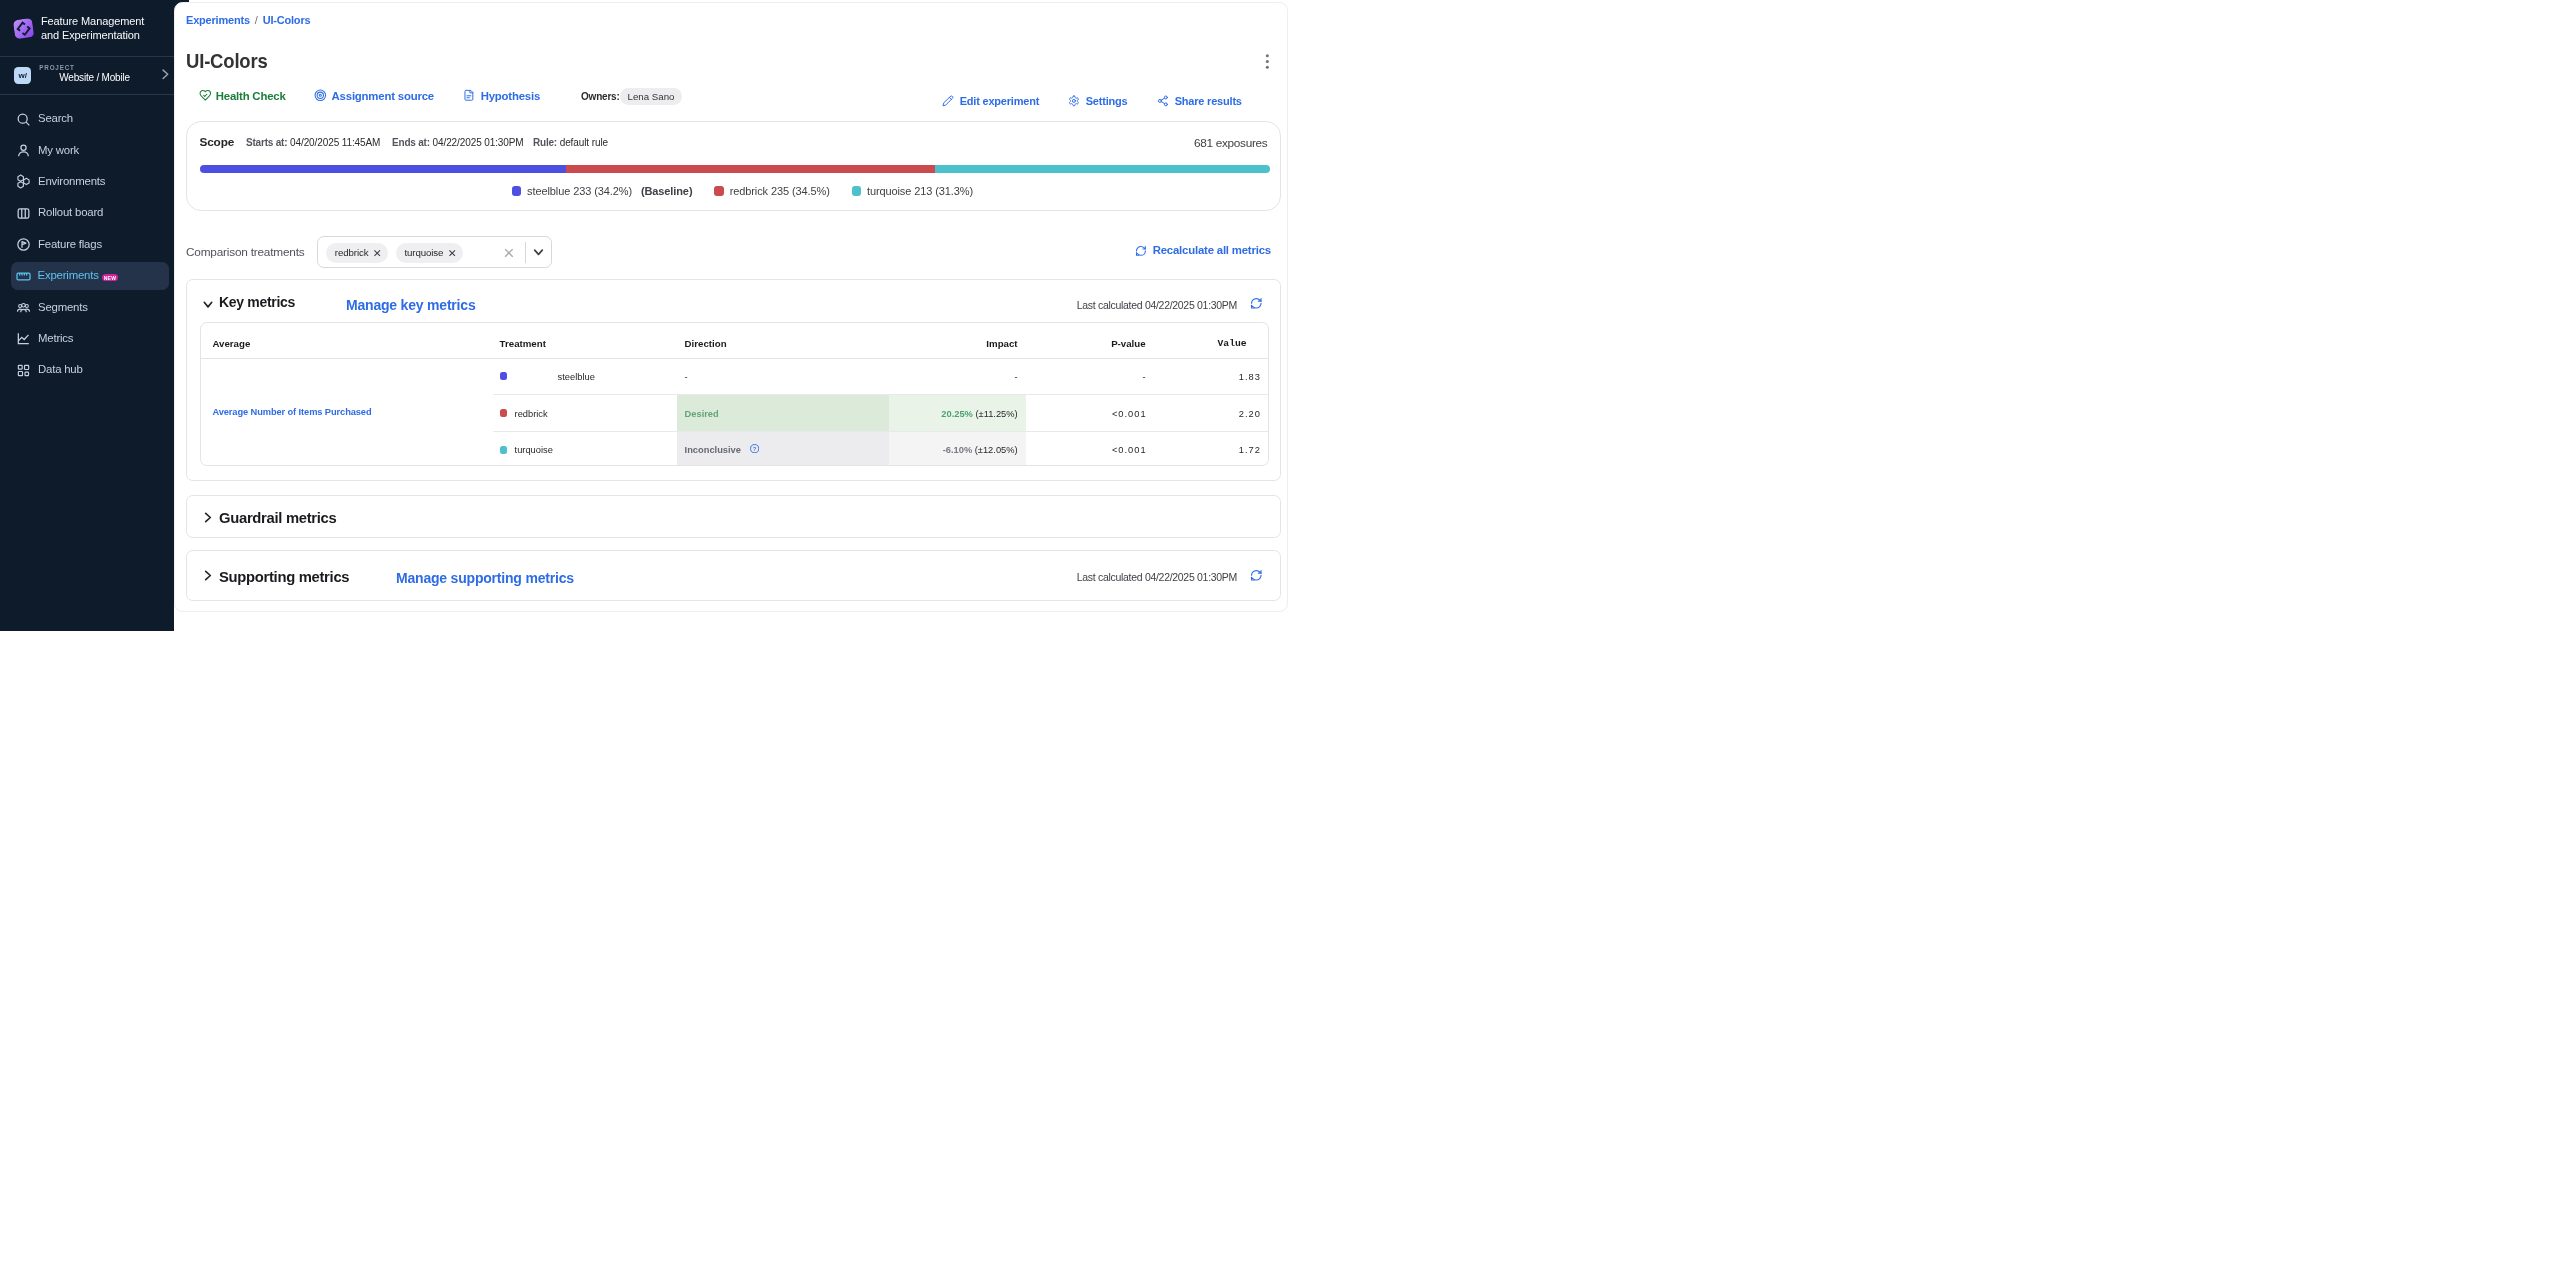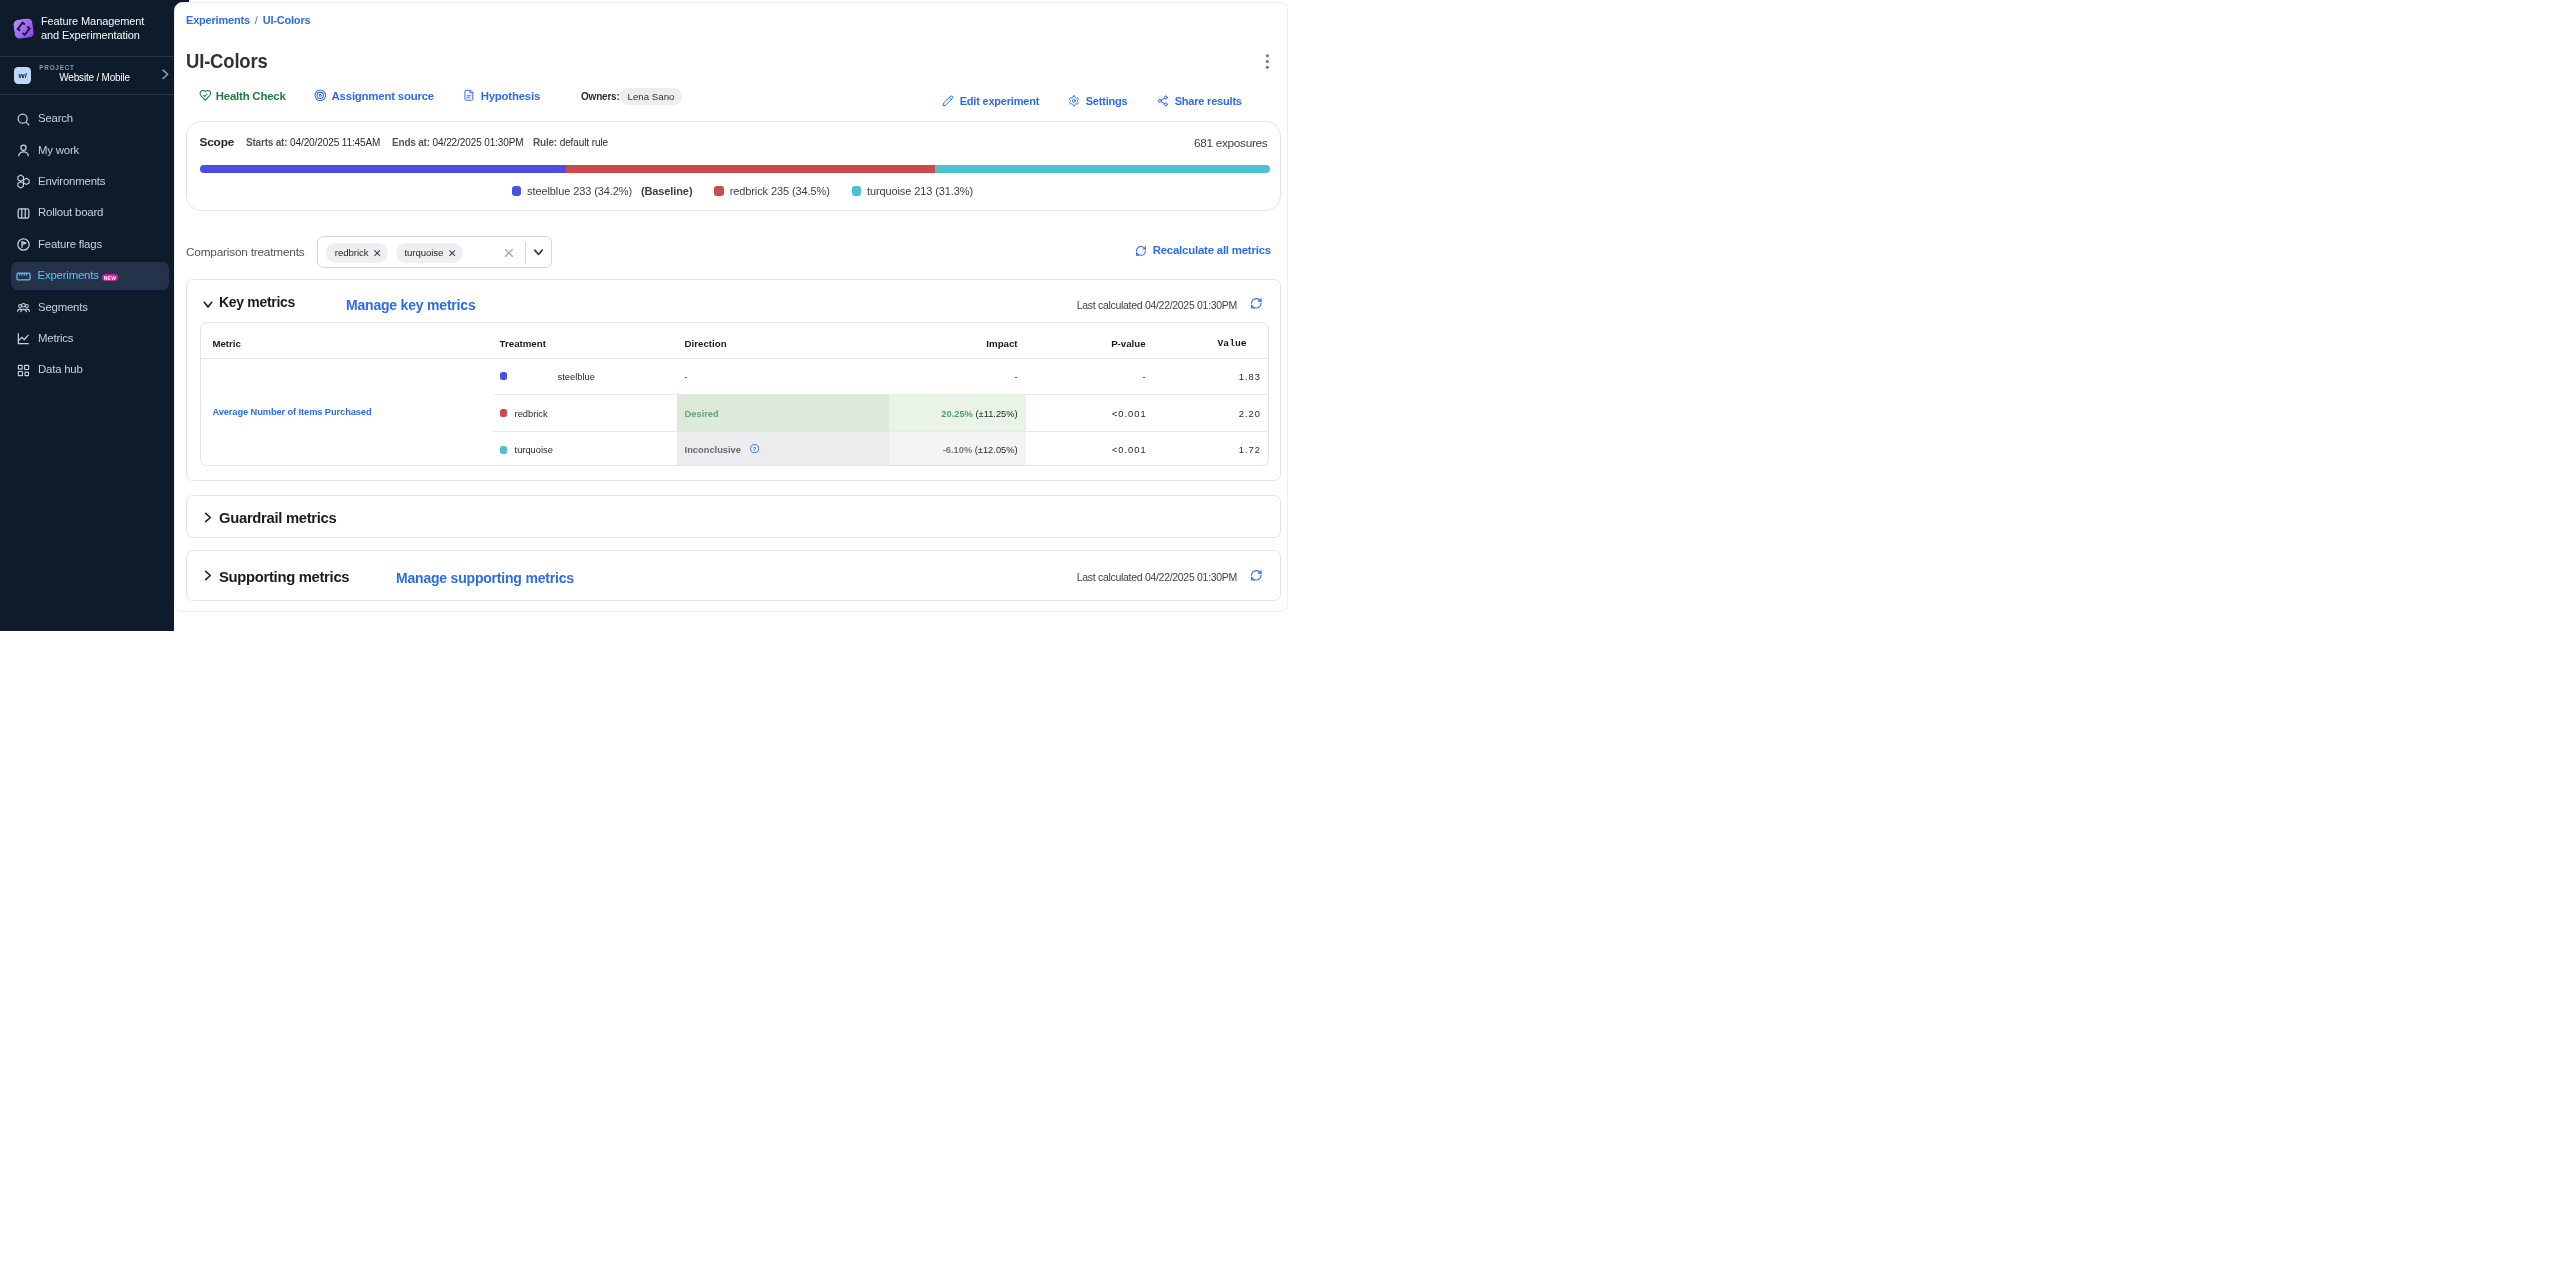--- a/index.html
+++ b/index.html
@@ -312,21 +312,21 @@
   <div class="lastc" style="right:43px; top:18.5px;">Last calculated 04/22/2025 01:30PM</div>
   <svg style="position:absolute; right:17.7px; top:17px;" width="12.6" height="12.6" viewBox="0 0 24 24">
       <g stroke="#2e6ce6" stroke-width="2.2" fill="none" stroke-linecap="round" stroke-linejoin="round">
         <path d="M3 12a9 9 0 0 1 9-9 9.75 9.75 0 0 1 6.74 2.74L21 8"></path>
         <path d="M21 3v5h-5"></path>
         <path d="M21 12a9 9 0 0 1-9 9 9.75 9.75 0 0 1-6.74-2.74L3 16"></path>
         <path d="M8 21H3v-5"></path>
       </g>
     </svg>
   <div id="tbl">
-    <div class="th" style="left:11.8px;">Metric</div>
+    <div class="th" style="left:11.8px;">Average</div>
     <div class="th" style="left:299px;">Treatment</div>
     <div class="th" style="left:484px;">Direction</div>
     <div class="th" style="right:250px;">Impact</div>
     <div class="th" style="right:122px;">P-value</div>
     <div class="th" style="right:21px;font-family:Liberation Mono, monospace;">Value</div>
     <div class="hline"></div>
 
     <div class="dircell" style="top:71px; background:#dcebd9;"></div>
     <div class="impcell" style="top:71px; background:#eaf3e7;"></div>
     <div class="dircell" style="top:108px; background:#ececee; height:35px;"></div>

